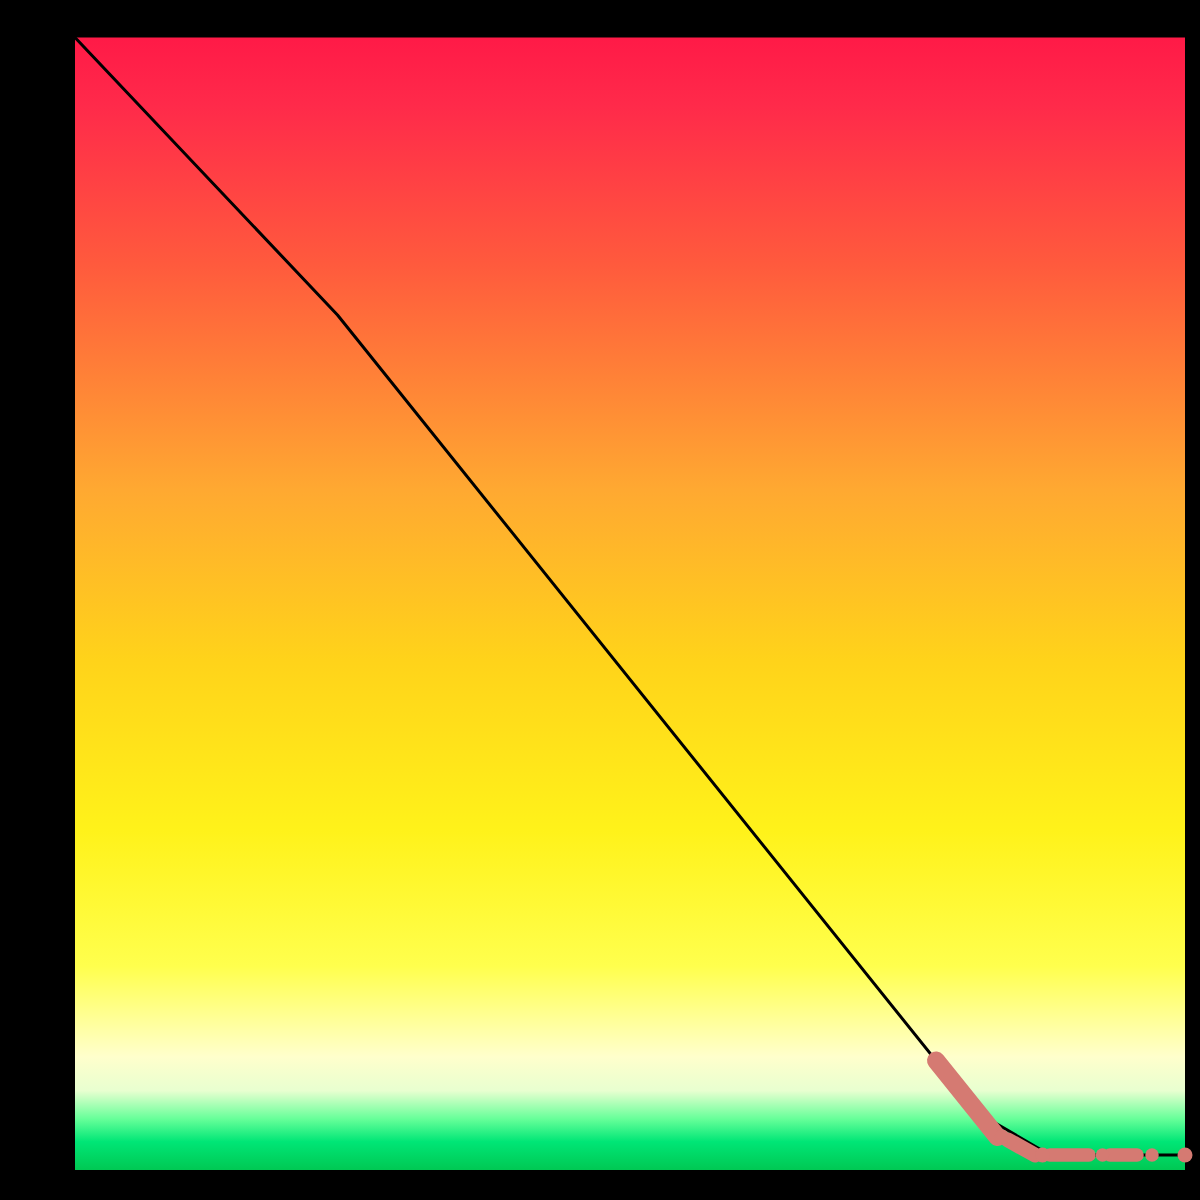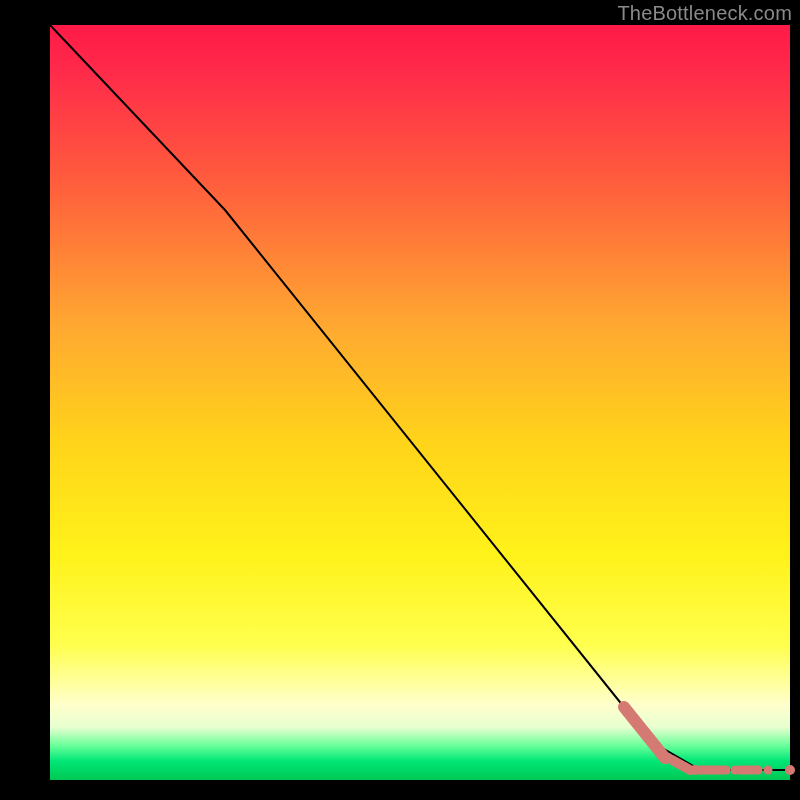--- a/index.html
+++ b/index.html
@@ -29,21 +29,20 @@
   svg.chart {
     position: absolute;
     left: 0;
     top: 0;
   }
 </style>
 </head>
 <body>
 
 <div class="stage">
-  <div class="attribution">TheBottleneck.com</div>
 
   <svg class="chart" width="800" height="800" viewBox="0 0 800 800">
     <defs>
       <linearGradient id="bg-grad" x1="0" y1="0" x2="0" y2="1">
           <stop offset="0%" stop-color="#ff1a47"></stop>
           <stop offset="6%" stop-color="#ff2a4a"></stop>
           <stop offset="20%" stop-color="#ff5a3d"></stop>
           <stop offset="40%" stop-color="#ffa931"></stop>
           <stop offset="55.00000000000001%" stop-color="#ffd31a"></stop>
           <stop offset="70%" stop-color="#fff21a"></stop>

